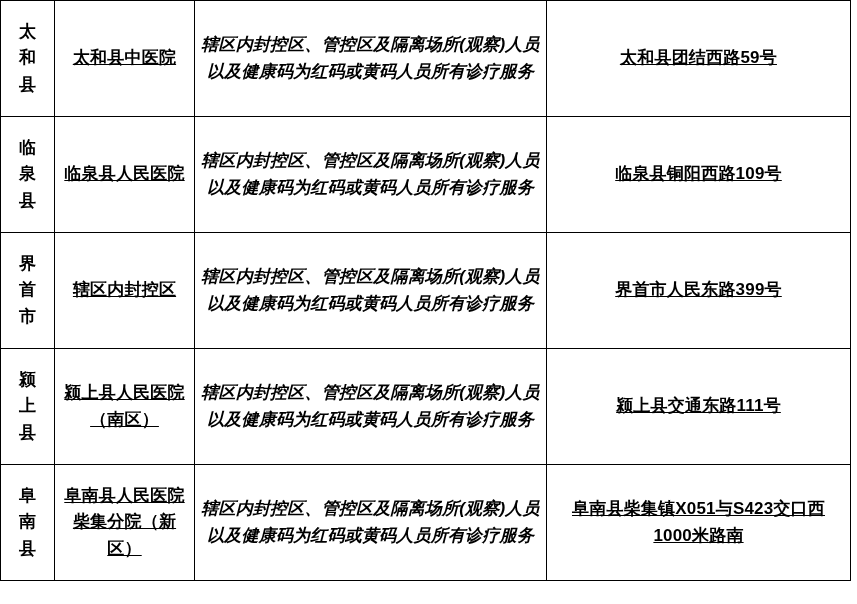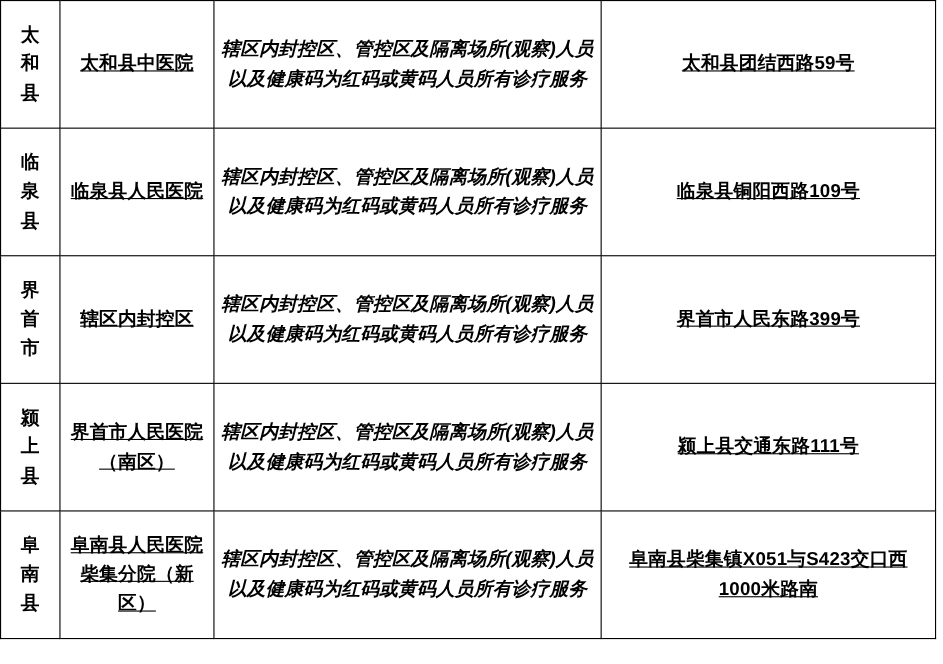--- a/index.html
+++ b/index.html
@@ -122,21 +122,21 @@
         <td class="address-cell">界首市人民东路399号</td>
       </tr>
       <tr class="row-h">
         <td class="region-cell">
             <span class="v">
               <div>颍</div>
               <div>上</div>
               <div>县</div>
             </span>
           </td>
-        <td class="name-cell">界首市人民医院（南区）</td>
+        <td class="name-cell">颍上县人民医院（南区）</td>
         <td class="service-cell">辖区内封控区、管控区及隔离场所(观察)人员以及健康码为红码或黄码人员所有诊疗服务</td>
         <td class="address-cell">颍上县交通东路111号</td>
       </tr>
       <tr class="row-h">
         <td class="region-cell">
             <span class="v">
               <div>阜</div>
               <div>南</div>
               <div>县</div>
             </span>

